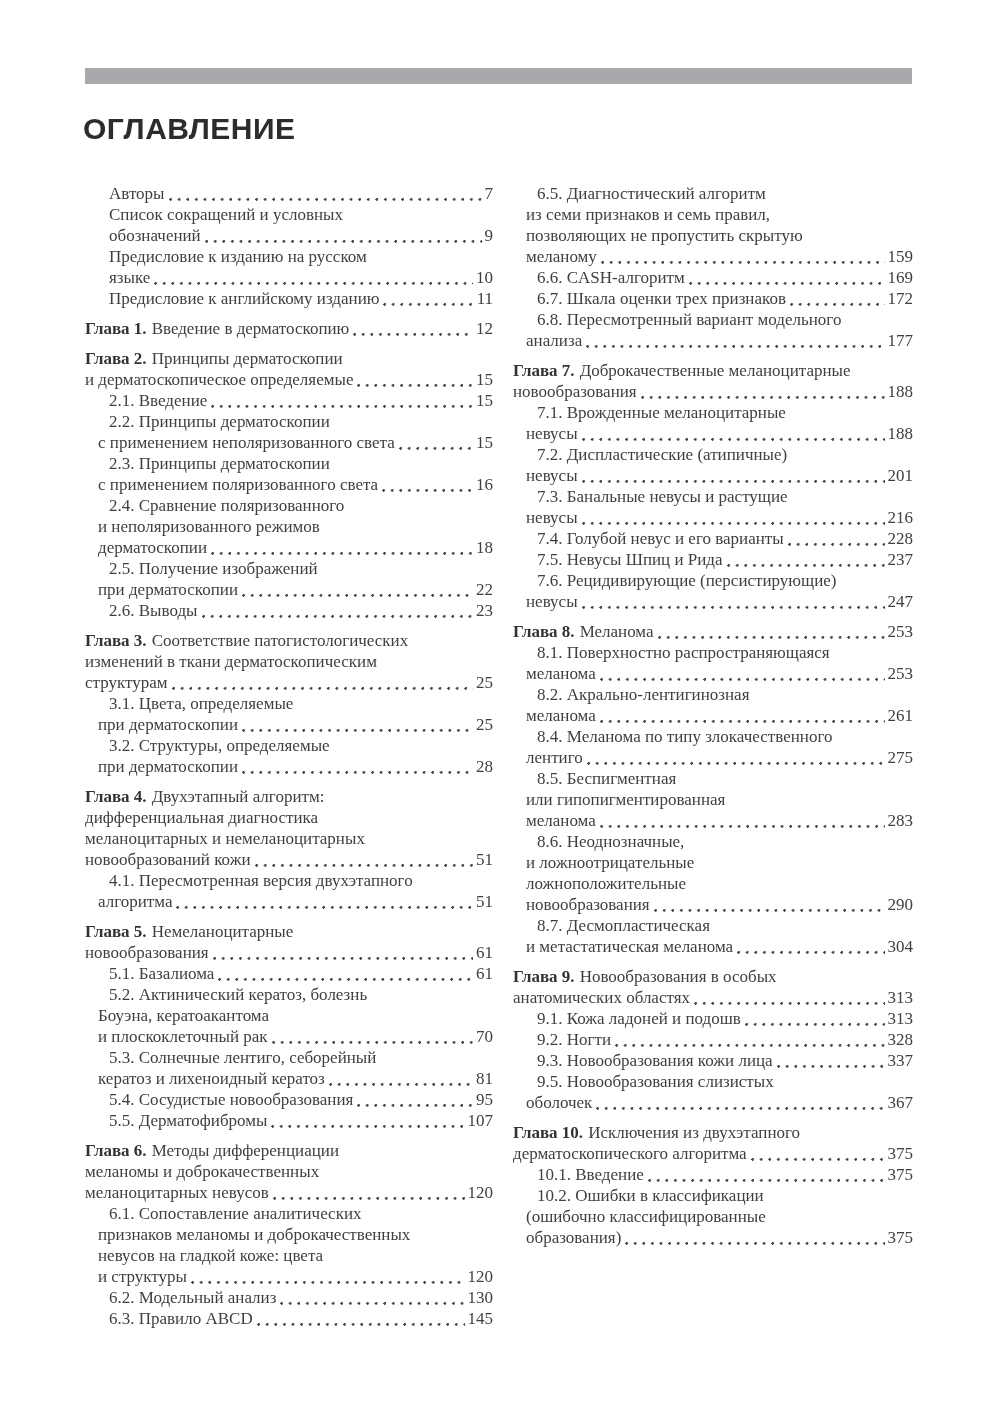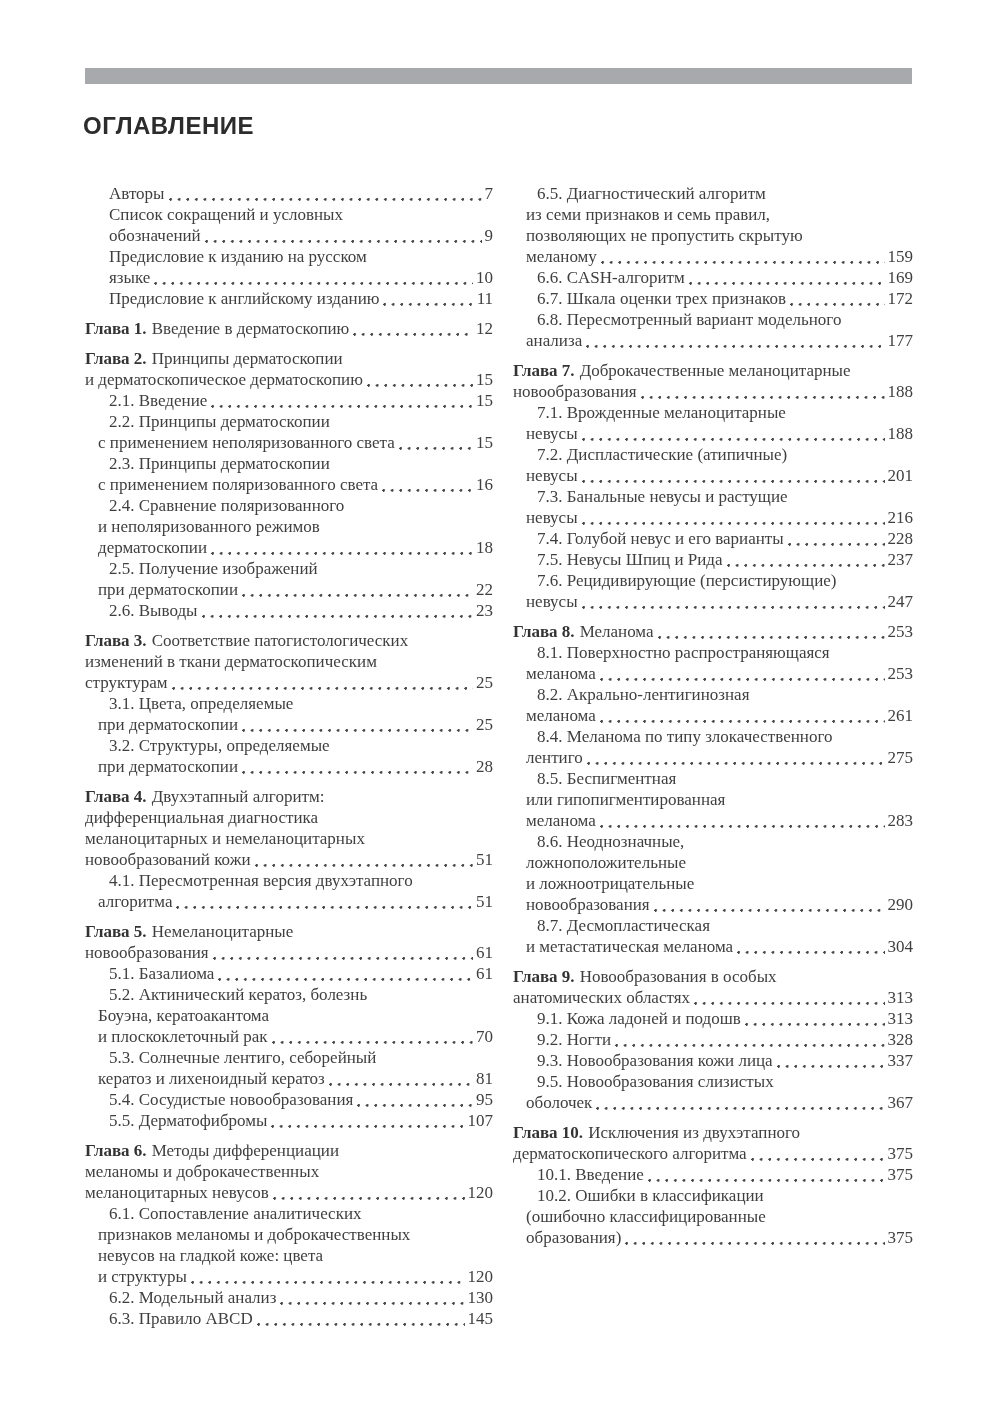--- a/index.html
+++ b/index.html
@@ -13,21 +13,21 @@
     width:1000px;height:1415px;background:#ffffff;position:relative;
     font-family:"Liberation Serif", serif;overflow:hidden;
   }
   .topbar{
     position:absolute;left:85px;top:68px;width:827px;height:16px;
     background:var(--bar);
   }
   .page-title{
     position:absolute;left:83px;top:112px;
     font-family:"Liberation Sans", sans-serif;font-weight:bold;
-    font-size:24px;letter-spacing:0.5px;color:var(--title);
+    font-size:30px;letter-spacing:0.5px;color:var(--title);
   }
   .columns{
     position:absolute;left:85px;top:183px;width:828px;
     display:flex;align-items:flex-start;
   }
   .col{box-sizing:border-box;}
   .col-left{width:408px;margin-right:20px;}
   .col-right{width:400px;}
   .entry{margin:0;}
   .entry.chapter{margin-top:9px;}
@@ -97,21 +97,21 @@
             <span class="txt"><b class="lbl">Глава 1.</b><span>Введение в дерматоскопию</span></span>
             <span class="leader"></span>
             <span class="pg">12</span>
           </div>
         </div>
         <div class="entry chapter">
           <div class="row first">
             <span class="txt"><b class="lbl">Глава 2.</b><span>Принципы дерматоскопии</span></span>
           </div>
           <div class="row">
-            <span class="txt"><span>и дерматоскопическое дерматоскопию</span></span>
+            <span class="txt"><span>и дерматоскопическое определяемые</span></span>
             <span class="leader"></span>
             <span class="pg">15</span>
           </div>
         </div>
         <div class="entry sub">
           <div class="row first">
             <span class="txt"><span>2.1. Введение</span></span>
             <span class="leader"></span>
             <span class="pg">15</span>
           </div>
@@ -476,24 +476,24 @@
             <span class="txt"><span>меланома</span></span>
             <span class="leader"></span>
             <span class="pg">283</span>
           </div>
         </div>
         <div class="entry sub">
           <div class="row first">
             <span class="txt"><span>8.6. Неоднозначные,</span></span>
           </div>
           <div class="row">
+            <span class="txt"><span>и ложноотрицательные</span></span>
+          </div>
+          <div class="row">
             <span class="txt"><span>ложноположительные</span></span>
-          </div>
-          <div class="row">
-            <span class="txt"><span>и ложноотрицательные</span></span>
           </div>
           <div class="row">
             <span class="txt"><span>новообразования</span></span>
             <span class="leader"></span>
             <span class="pg">290</span>
           </div>
         </div>
         <div class="entry sub">
           <div class="row first">
             <span class="txt"><span>8.7. Десмопластическая</span></span>

